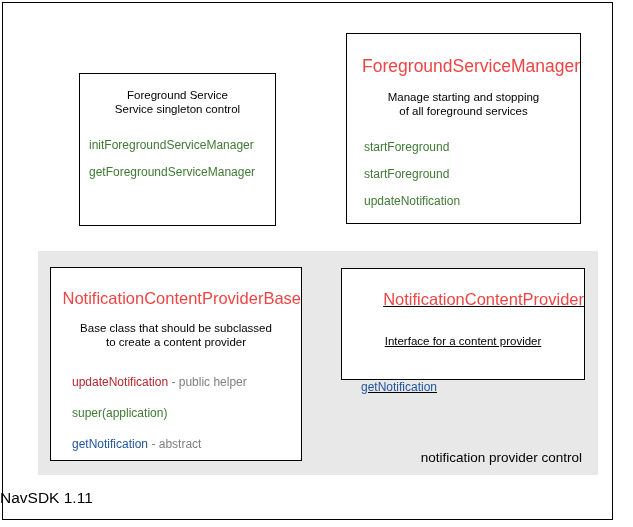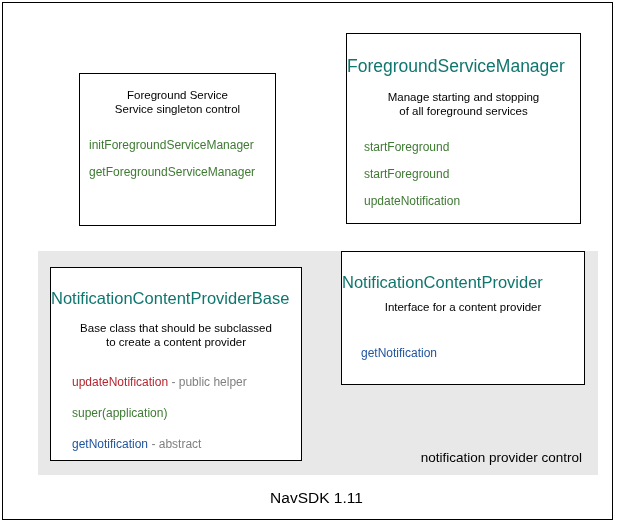--- a/index.html
+++ b/index.html
@@ -56,42 +56,42 @@
   
   .class-box {
     position: absolute;
     background: #ffffff;
     border: 1.5px solid #000000;
     box-sizing: border-box;
   }
   #box-navigation-api      { left: 76px;  top: 70px;  width: 197px; height: 153px; }
   #box-foreground-service  { left: 343px; top: 30px;  width: 235px; height: 191px; }
   #box-provider-base       { left: 47px;  top: 264px; width: 252px; height: 194px; }
-  #box-provider-interface  { left: 338px; top: 248px; width: 244px; height: 134px; }
+  #box-provider-interface  { left: 338px; top: 265px; width: 244px; height: 112px; text-decoration: underline; }
 
   .class-title {
-    text-align: left;
-    color: #0f766e;
+    text-align: right;
+    color: #ef4444;
     white-space: nowrap;
   }
   #box-navigation-api .class-title     { font-size: 17px; margin-top: 17px; }
   #box-foreground-service .class-title { font-size: 17.5px; margin-top: 22px; }
   #box-provider-base .class-title      { font-size: 16.5px; margin-top: 21px; }
   #box-provider-interface .class-title { font-size: 16.5px; margin-top: 21px; }
 
   .class-desc {
     text-align: center;
     font-size: 11.5px;
     color: #000000;
     line-height: 14px;
   }
   #box-navigation-api .class-desc     { margin-top: 14px; }
   #box-foreground-service .class-desc { margin-top: 13px; }
   #box-provider-base .class-desc      { margin-top: 13px; }
-  #box-provider-interface .class-desc { margin-top: 8px; }
+  #box-provider-interface .class-desc { margin-top: 25px; }
 
   .member-list {
     margin: 0;
     padding: 0;
     list-style: none;
   }
   #box-navigation-api .member-list     { margin-top: 22px; padding-left: 9px; }
   #box-foreground-service .member-list { margin-top: 22px; padding-left: 17px; }
   #box-provider-base .member-list      { margin-top: 26px; padding-left: 21px; }
   #box-provider-interface .member-list { margin-top: 32px; padding-left: 19px; }
@@ -110,21 +110,20 @@
   .member-name.red   { color: #b5262e; }
   .member-name.blue  { color: #21559f; }
   .member-note       { color: #808080; }
 
   
   #diagram-caption {
     position: absolute;
     left: 0;
     right: 0;
     top: 489px;
-    text-align: center;
     font-size: 15.5px;
     color: #000000;
   }
 </style>
 </head>
 <body>
 
 <div id="canvas">
   <div id="outer-frame">
 

